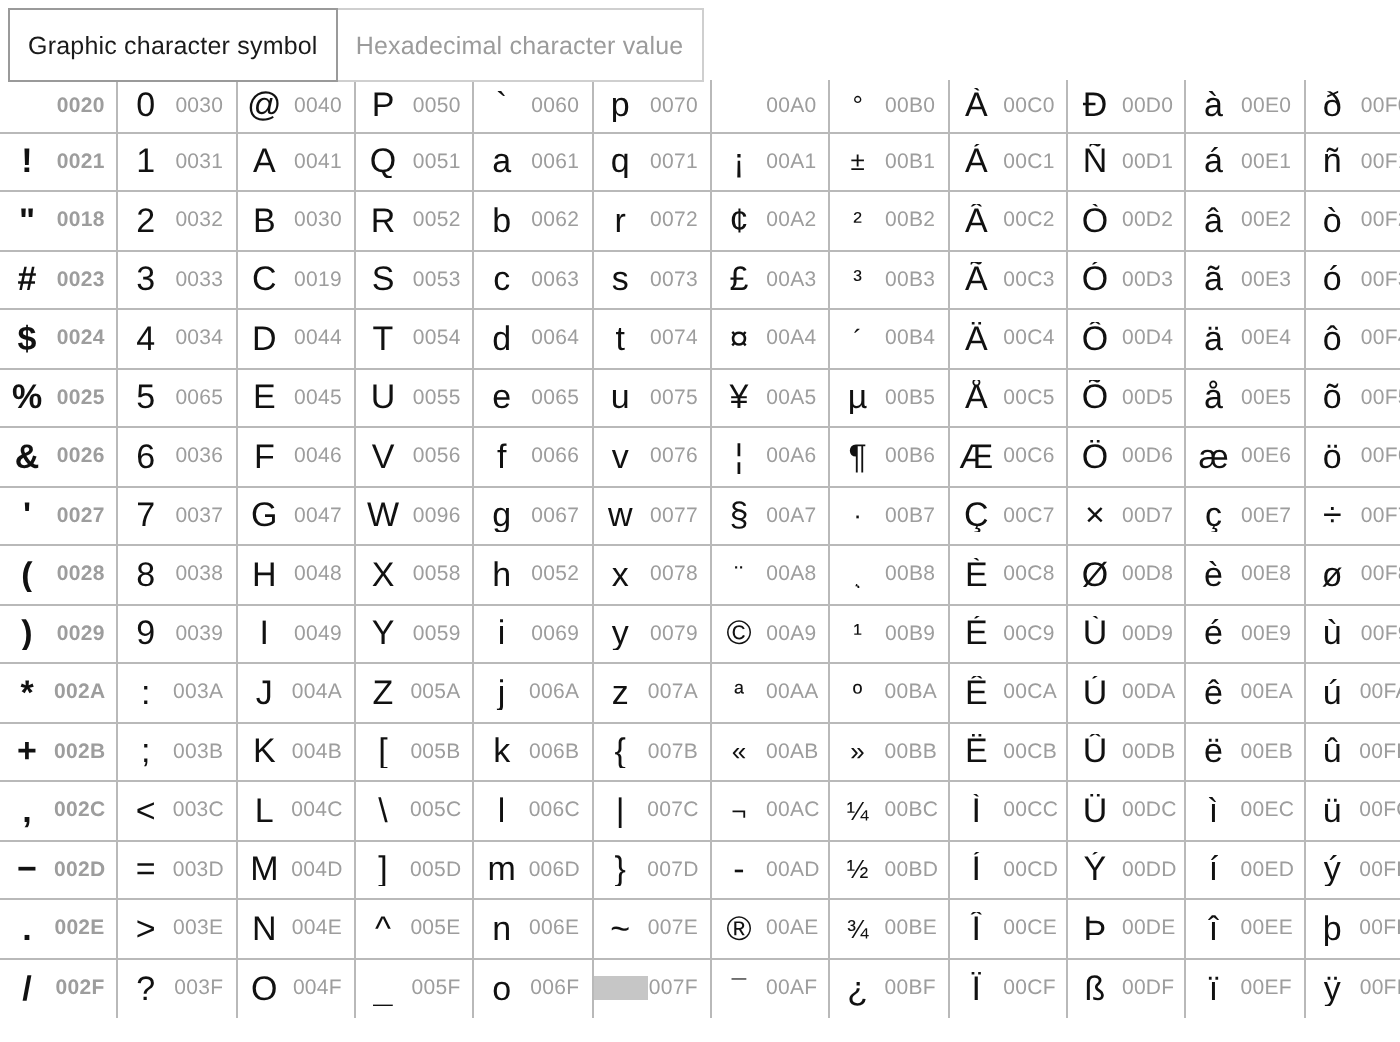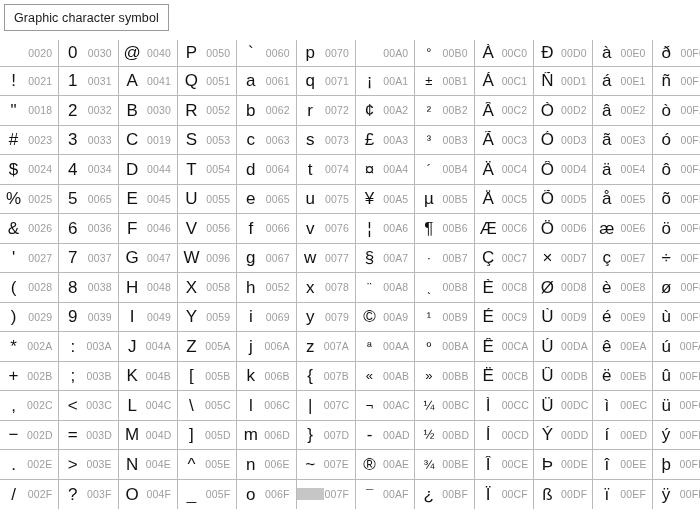--- a/index.html
+++ b/index.html
@@ -22,21 +22,21 @@
     height: 27px;
     margin: 4px 0 0 4px;
     width: 338px;
     box-sizing: border-box;
   }
   .legend-tab {
     display: flex;
     align-items: center;
     justify-content: center;
     box-sizing: border-box;
-    height: 27px;
+    height: 37px;
     font-size: 12.5px;
     letter-spacing: 0.1px;
     white-space: nowrap;
     background: #ffffff;
   }
   .legend-tab.primary {
     border: 1px solid #9a9a9a;
     color: #1a1a1a;
     padding: 0 9px 0 9px;
   }
@@ -65,20 +65,21 @@
     vertical-align: middle;
   }
   #char-grid tr:first-child td {
     border-top: none;
   }
   #char-grid tr:first-child {
     height: 26px;
   }
   #char-grid td:first-child {
     border-left: none;
+    font-weight: bold;
   }
   #char-grid td:last-child {
     border-right: none;
   }
   #char-grid tr:last-child td {
     border-bottom: none;
   }
 
   .cell {
     display: flex;
@@ -115,20 +116,23 @@
     font-size: 13px;
   }
 </style>
 </head>
 <body>
 
 <div id="legend-bar">
   <div class="legend-tab primary">
     <span>Graphic character symbol</span>
   </div>
+  <div class="legend-tab secondary">
+    <span>Hexadecimal character value</span>
+  </div>
 </div>
 
 <table id="char-grid">
   <tbody>
       <tr>
         <td>
           <div class="cell">
             <div class="glyph"></div>
             <div class="code">0020</div>
           </div>

